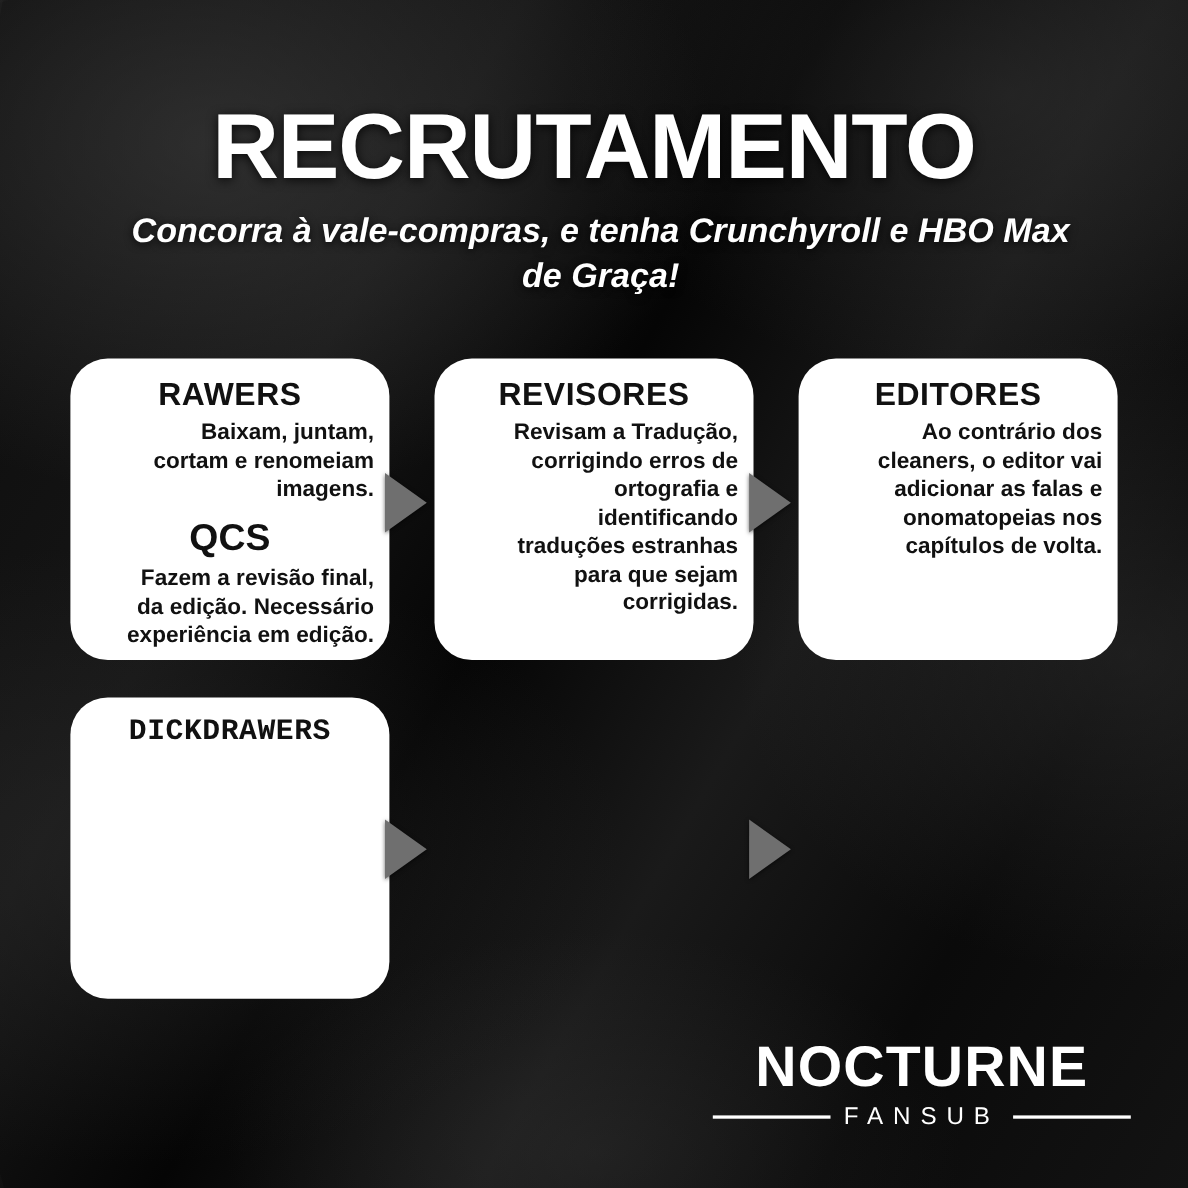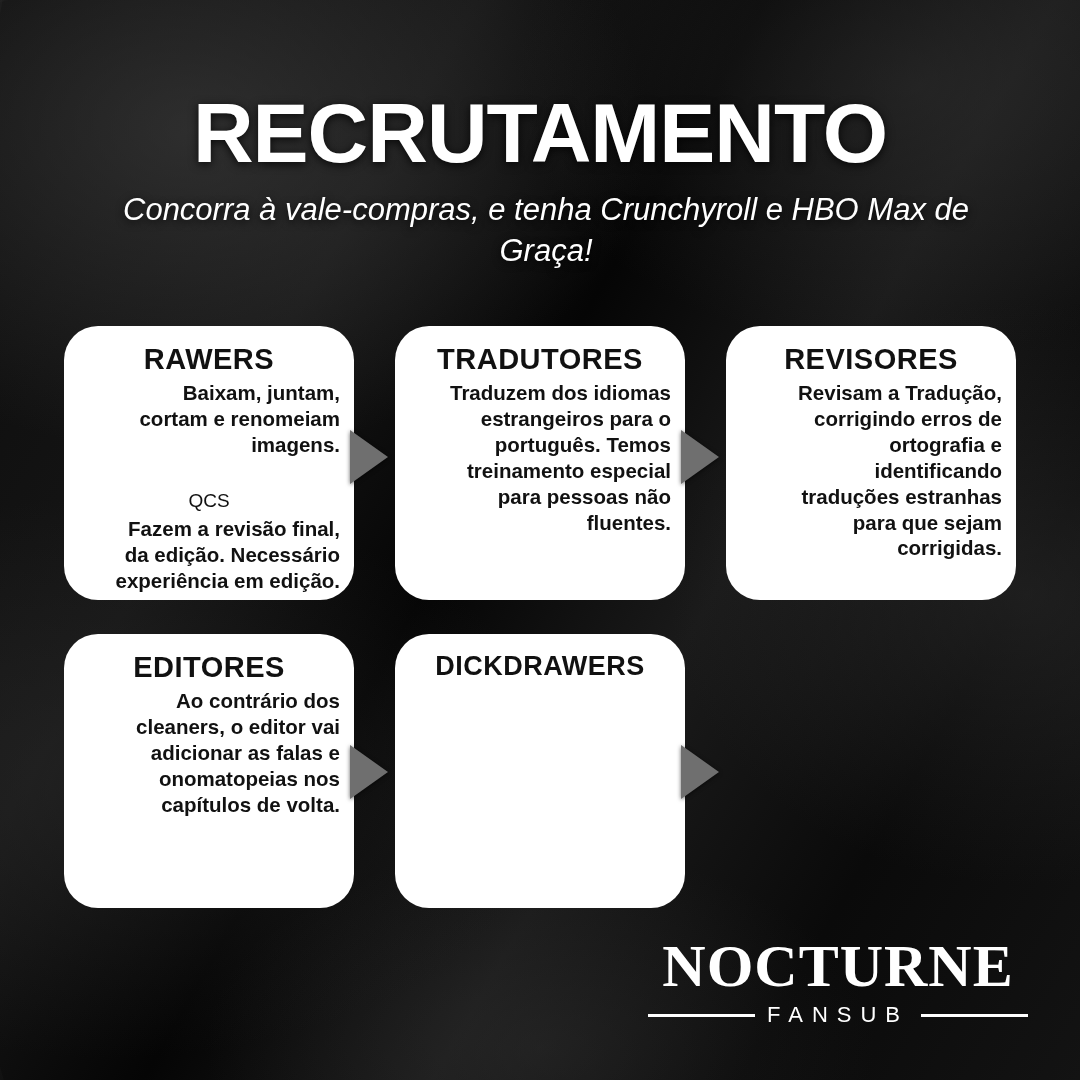--- a/index.html
+++ b/index.html
@@ -46,21 +46,21 @@
     text-shadow: 0 2px 10px rgba(0,0,0,0.8);
     margin-top: 29px;
   }
   .subtitle {
     position: absolute;
     top: 190px;
     left: 0;
     right: 0;
     text-align: center;
     font-size: 31px;
-    font-weight: normal;
+    font-weight: bold;
     line-height: 1.32;
     font-style: italic;
     padding: 0 90px;
     box-sizing: border-box;
     text-shadow: 0 2px 8px rgba(0,0,0,0.8);
     margin-left: 12px;
   }
 
   .grid {
     position: absolute;
@@ -87,31 +87,32 @@
   }
   .card-title {
     font-size: 29px;
     font-weight: bold;
     letter-spacing: 0.5px;
     margin-bottom: 6px;
     line-height: 1.05;
   }
   .card-title.small {
     font-size: 27px;
+    font-family: Liberation Mono, monospace;
   }
   .card-text {
     font-size: 20.5px;
     font-weight: bold;
     line-height: 1.26;
     margin-left: 32px;
   }
   .card-subtitle {
-    font-size: 19px;
-    font-weight: normal;
-    margin-top: 32px;
+    font-size: 34px;
+    font-weight: bold;
+    margin-top: 12px;
     margin-bottom: 4px;
   }
 
   .arrow {
     position: absolute;
     width: 0;
     height: 0;
     border-top: 27px solid transparent;
     border-bottom: 27px solid transparent;
     border-left: 38px solid #6f6f6f;
@@ -144,25 +145,24 @@
   }
 
   .brand {
     position: absolute;
     right: 52px;
     bottom: 52px;
     text-align: center;
     width: 380px;
   }
   .brand-name {
-    font-size: 60px;
+    font-size: 52px;
     font-weight: bold;
     letter-spacing: 1px;
     line-height: 1;
-    font-family: Liberation Serif, serif;
   }
   .brand-sub-wrap {
     display: flex;
     align-items: center;
     justify-content: space-between;
     gap: 12px;
     margin-top: 6px;
   }
   .brand-rule {
     flex: 1;
@@ -187,24 +187,20 @@
 
   <div class="grid">
 
     <div class="card">
       <div class="card-title">RAWERS</div>
       <div class="card-text">Baixam, juntam, cortam e renomeiam imagens.</div>
       <div class="card-subtitle">QCS</div>
       <div class="card-text">Fazem a revisão final, da edição. Necessário experiência em edição.</div>
     </div>
 
-    <div class="card">
-      <div class="card-title">TRADUTORES</div>
-      <div class="card-text">Traduzem dos idiomas estrangeiros para o português. Temos treinamento especial para pessoas não fluentes.</div>
-    </div>
 
     <div class="card">
       <div class="card-title">REVISORES</div>
       <div class="card-text">Revisam a Tradução, corrigindo erros de ortografia e identificando traduções estranhas para que sejam corrigidas.</div>
     </div>
 
 
     <div class="card">
       <div class="card-title">EDITORES</div>
       <div class="card-text">Ao contrário dos cleaners, o editor vai adicionar as falas e onomatopeias nos capítulos de volta.</div>

